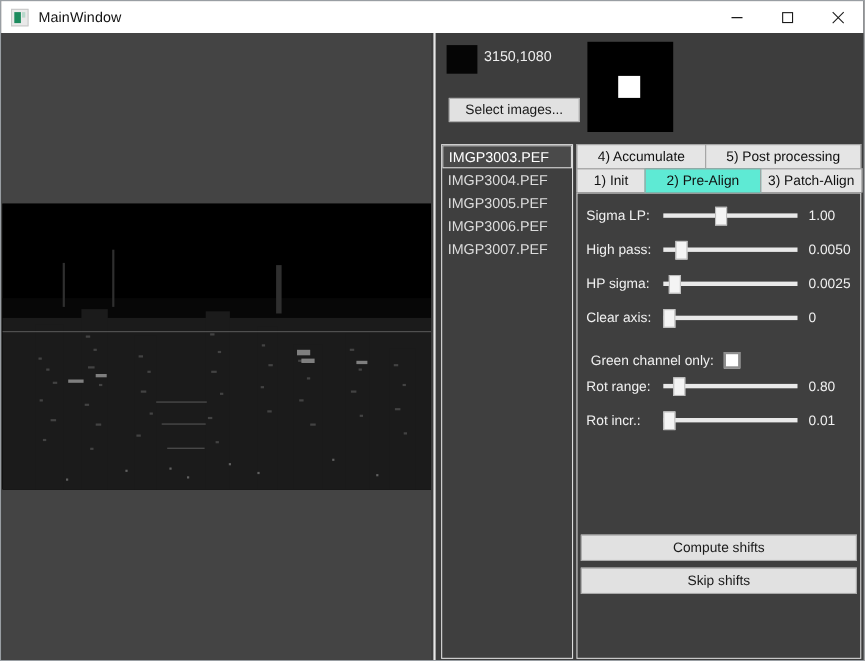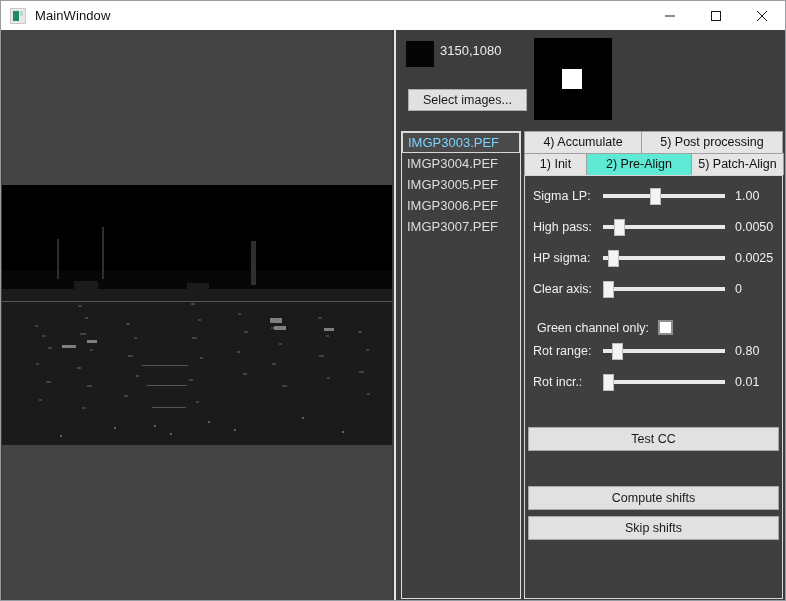--- a/index.html
+++ b/index.html
@@ -131,21 +131,21 @@
   .list-item {
     height: 21px; line-height: 21px;
     padding-left: 5px;
     font-size: 13px; color: #dddddd;
     white-space: nowrap;
   }
   .list-item.selected {
     background: #4a4a4a;
     border: 1px solid #d8d8d8;
     line-height: 19px;
-    color: #7dd3fc;
+    color: #ffffff;
   }
 
   
   .tabarea {
     position: absolute; left: 126px; top: 101px;
     width: 259px; height: 468px;
   }
   .tabrow { display: flex; height: 22px; }
   .tab {
     height: 22px; line-height: 21px;
@@ -365,21 +365,21 @@
     </div>
 
     <div class="tabarea">
       <div class="tabrow row1">
         <div class="tab t-acc">4) Accumulate</div>
         <div class="tab t-post">5) Post processing</div>
       </div>
       <div class="tabrow row2">
         <div class="tab t-init">1) Init</div>
         <div class="tab t-pre active">2) Pre-Align</div>
-        <div class="tab t-patch">5) Patch-Align</div>
+        <div class="tab t-patch">3) Patch-Align</div>
       </div>
 
       <div class="tabpanel">
 
         <div class="ctrl-row" style="top:4px">
           <div class="ctrl-label">Sigma LP:</div>
           <div class="slider">
             <div class="track"></div>
             <div class="thumb" style="left:47px"></div>
           </div>
@@ -429,20 +429,19 @@
 
         <div class="ctrl-row" style="top:190px">
           <div class="ctrl-label">Rot incr.:</div>
           <div class="slider">
             <div class="track"></div>
             <div class="thumb" style="left:0px"></div>
           </div>
           <div class="ctrl-value">0.01</div>
         </div>
 
-        <div class="act-btn" style="top:251px">Test CC</div>
         <div class="act-btn" style="top:310px">Compute shifts</div>
         <div class="act-btn" style="top:340px">Skip shifts</div>
 
       </div>
     </div>
   </div>
 </div>
 
 </body></html>

